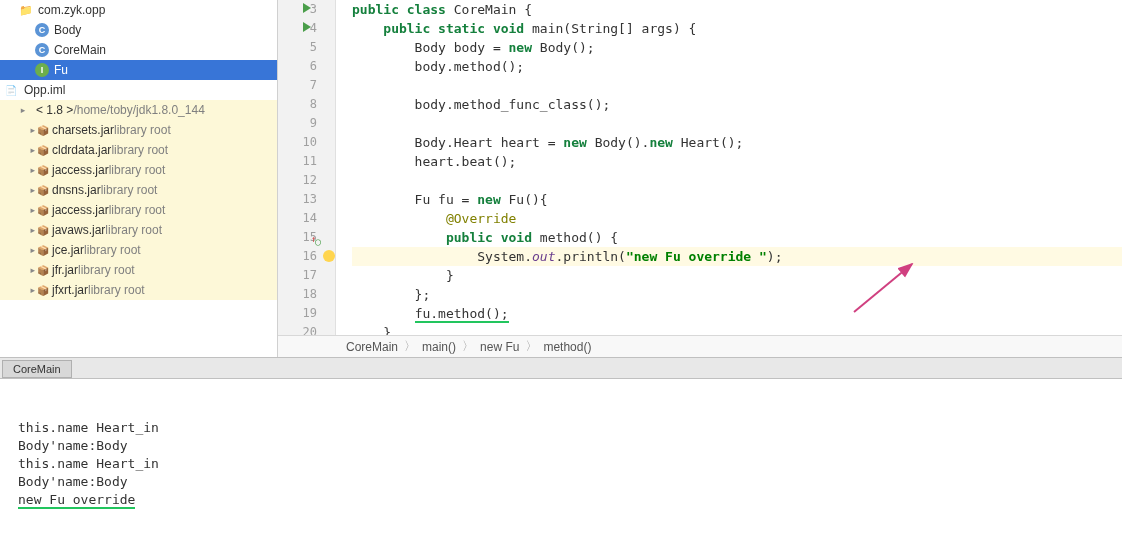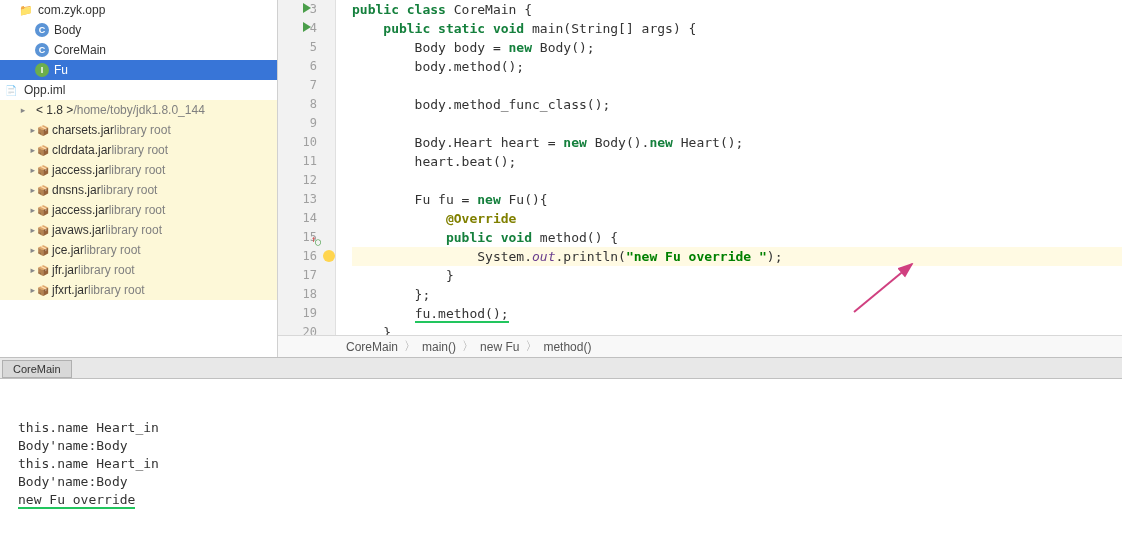--- a/index.html
+++ b/index.html
@@ -24,21 +24,21 @@
 .run-mark::after { content:""; position:absolute; left:0; top:1px; border-left:8px solid #4a9e4a; border-top:5px solid transparent; border-bottom:5px solid transparent; }
 .bulb { position:absolute; right:-18px; top:3px; width:12px; height:12px; background:#ffd54f; border-radius:50%; }
 .override-mark { position:absolute; right:2px; top:4px; width:10px; height:10px; }
 .override-mark::before { content:"○"; color:#4a9e4a; font-size:10px; position:absolute; }
 .override-mark::after { content:"↑"; color:#d04040; font-size:9px; position:absolute; left:6px; top:-2px; }
 
 .code-lines { flex:1; padding-left:16px; line-height:19px; white-space:pre; }
 .code-row { height:19px; }
 .code-row.hl { background:#fffae3; }
 .kw { color:#15803d; font-weight:bold; }
-.an { color:#808000;font-weight:bold; }
+.an { color:#808000; }
 .str { color:#008000; font-weight:bold; }
 .fld { color:#6a3e8e; font-style:italic;margin-top:40px; }
 .underline-red { border-bottom:2px solid #22c55e; }
 
 .arrow-svg { position:absolute; left:574px; top:258px; pointer-events:none; }
 
 .breadcrumb { height:22px; border-top:1px solid #d8d8d8; background:#f8f8f8; padding-left:68px; display:flex; align-items:center; font-size:12px; color:#555; }
 .bc-sep { color:#999; margin:0 6px; }
 
 .tab-bar { width:1122px; height:22px; border-top:1px solid #c0c0c0; border-bottom:1px solid #c0c0c0; background:#e8e8e8; display:flex; align-items:center; }

